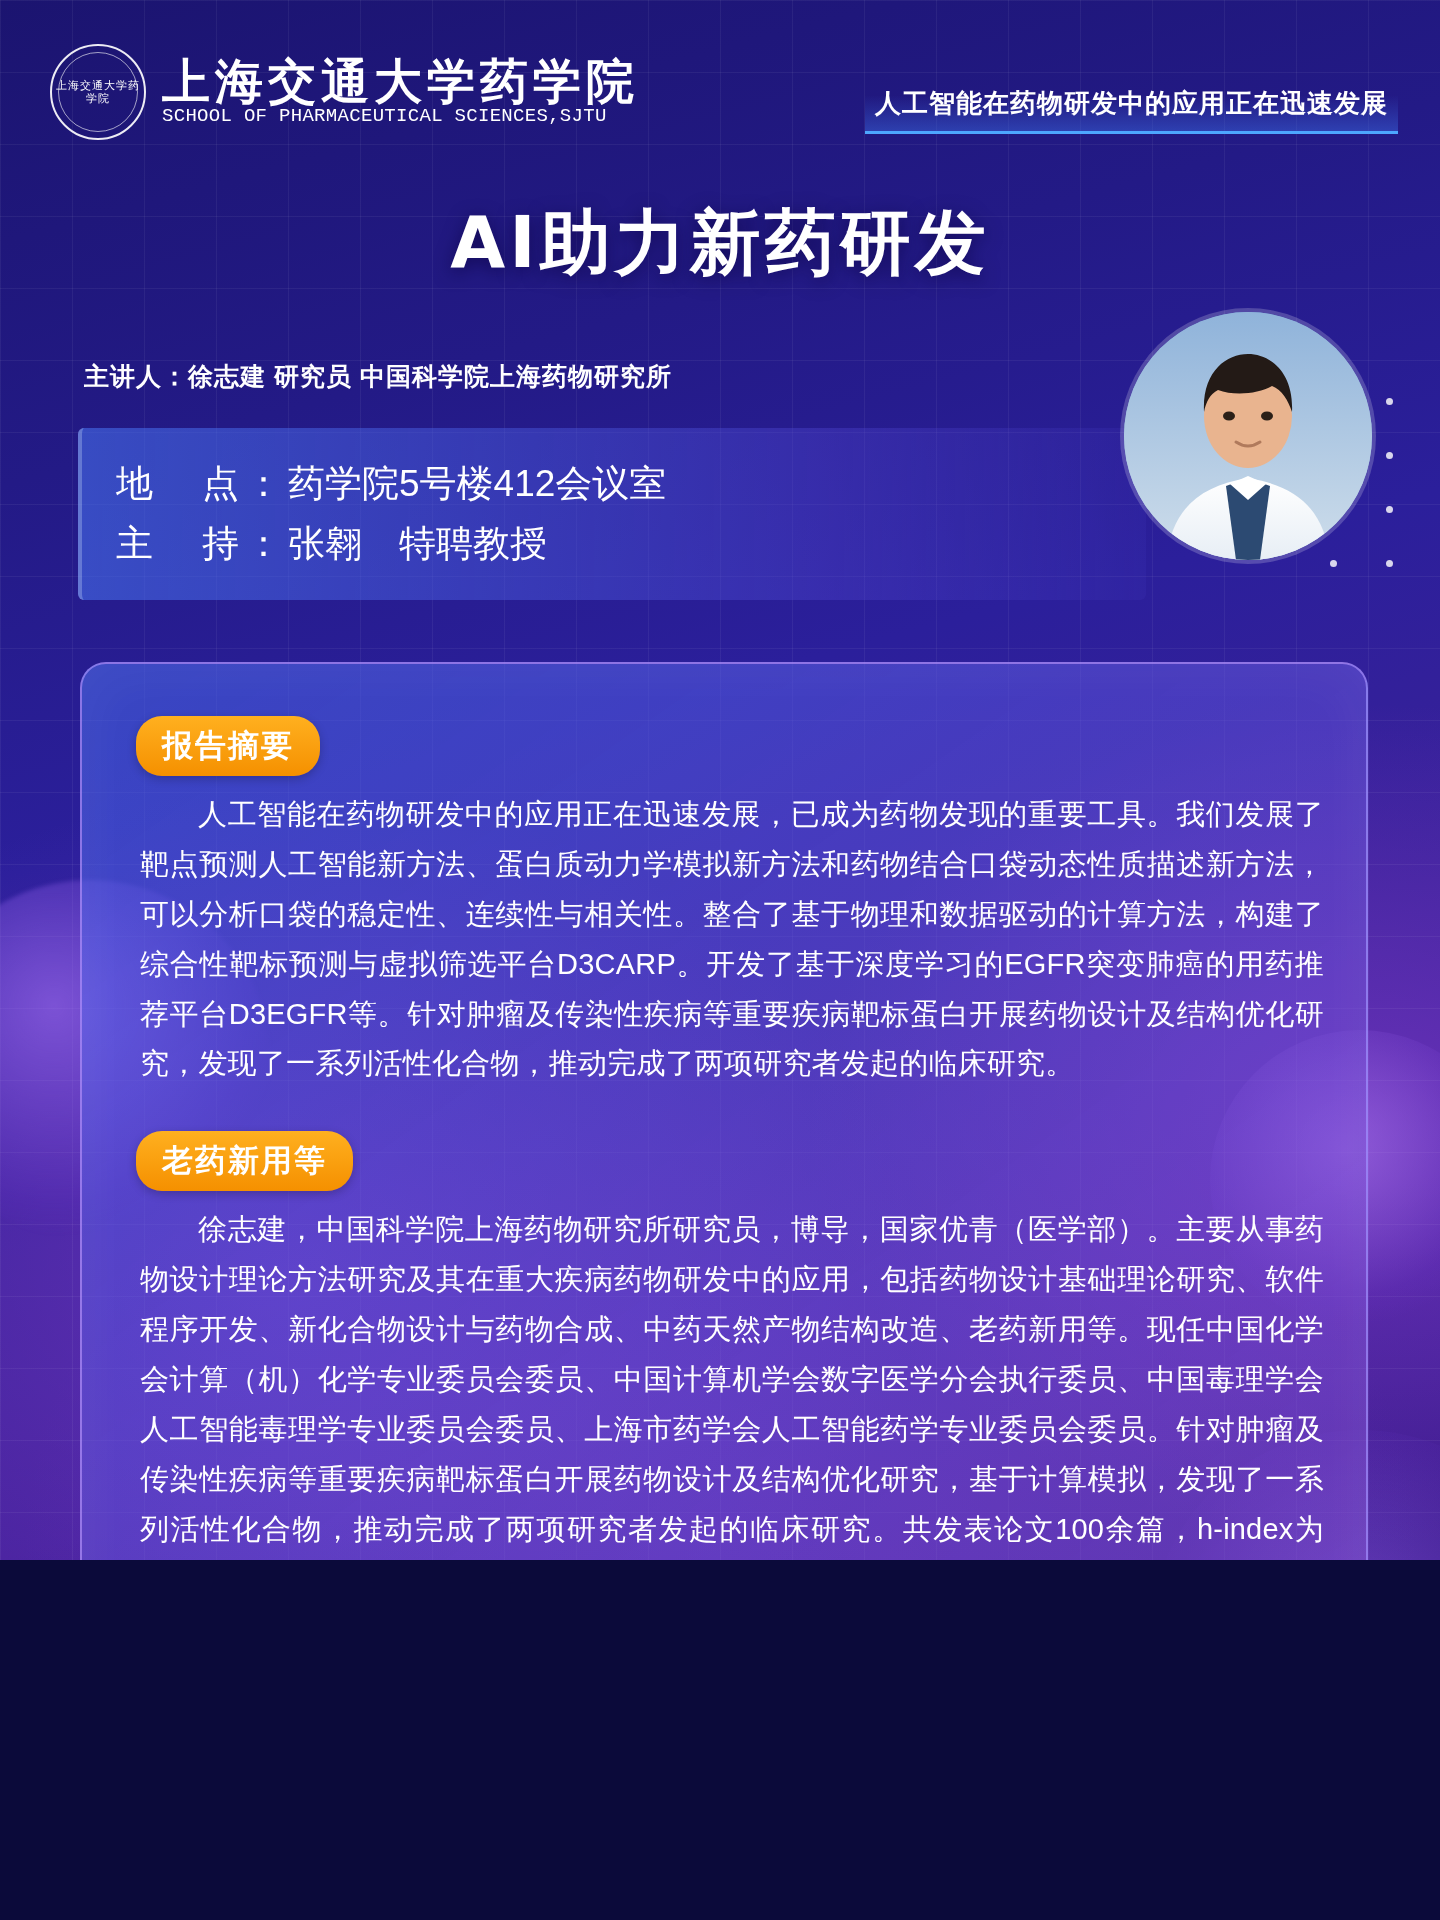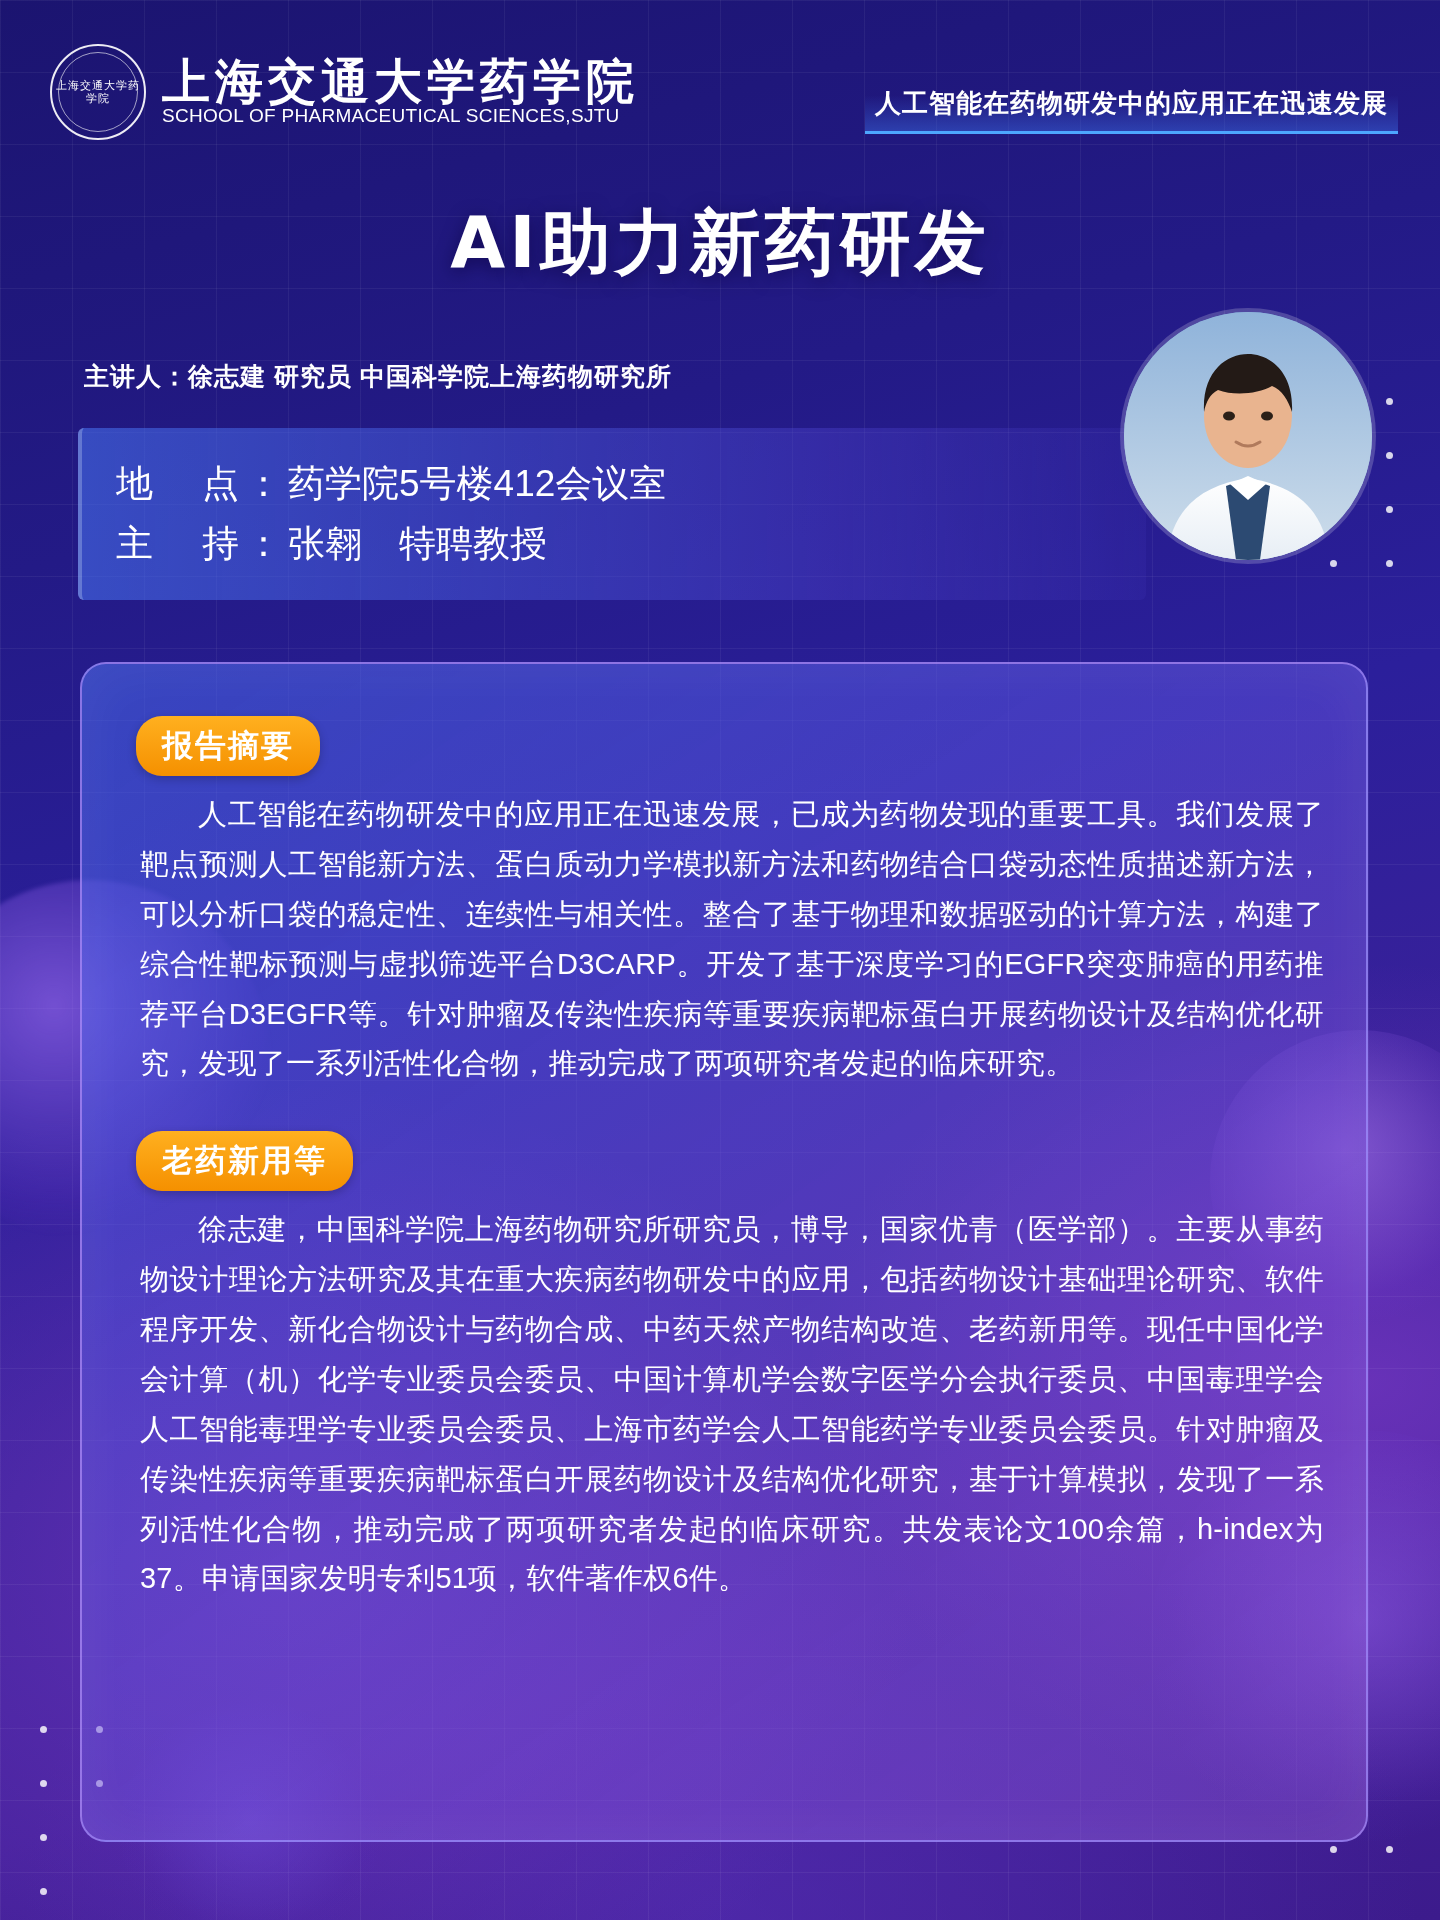--- a/index.html
+++ b/index.html
@@ -3,21 +3,21 @@
 <meta charset="utf-8">
 <style>
   html, body {
     margin: 0;
     padding: 0;
     background: #0b0a3a;
   }
   .poster {
     position: relative;
     width: 1440px;
-    height: 1920px;
+    height: 1560px;
     overflow: hidden;
     font-family: "Liberation Sans", "DejaVu Sans", sans-serif;
     background:
       radial-gradient(ellipse 900px 700px at 20% 82%, rgba(122,60,200,0.55), rgba(122,60,200,0) 70%),
       radial-gradient(ellipse 800px 600px at 95% 72%, rgba(150,70,220,0.45), rgba(150,70,220,0) 70%),
       radial-gradient(ellipse 1000px 800px at 50% 100%, rgba(90,50,190,0.5), rgba(90,50,190,0) 70%),
       linear-gradient(165deg, #1b1470 0%, #231a86 25%, #2b1f9b 45%, #3a2199 65%, #44219b 80%, #3c1b8c 100%);
   }
   .grid-lines {
     position: absolute;
@@ -112,21 +112,21 @@
     font-weight: bold;
     letter-spacing: 5px;
     font-family: "DejaVu Serif", "Liberation Serif", serif;
     line-height: 1;
   }
   .logo-en {
     color: #fff;
     font-size: 19px;
     letter-spacing: 0.3px;
     margin-top: 0;
-    font-family: Liberation Sans, sans-serif;
+    font-family: Liberation Mono, monospace;
     white-space: nowrap;
   }
   .header-right {
     position: absolute;
     right: 42px;
     top: 42px;
     color: #fff;
     font-size: 26px;
     font-weight: bold;
     letter-spacing: 1px;

